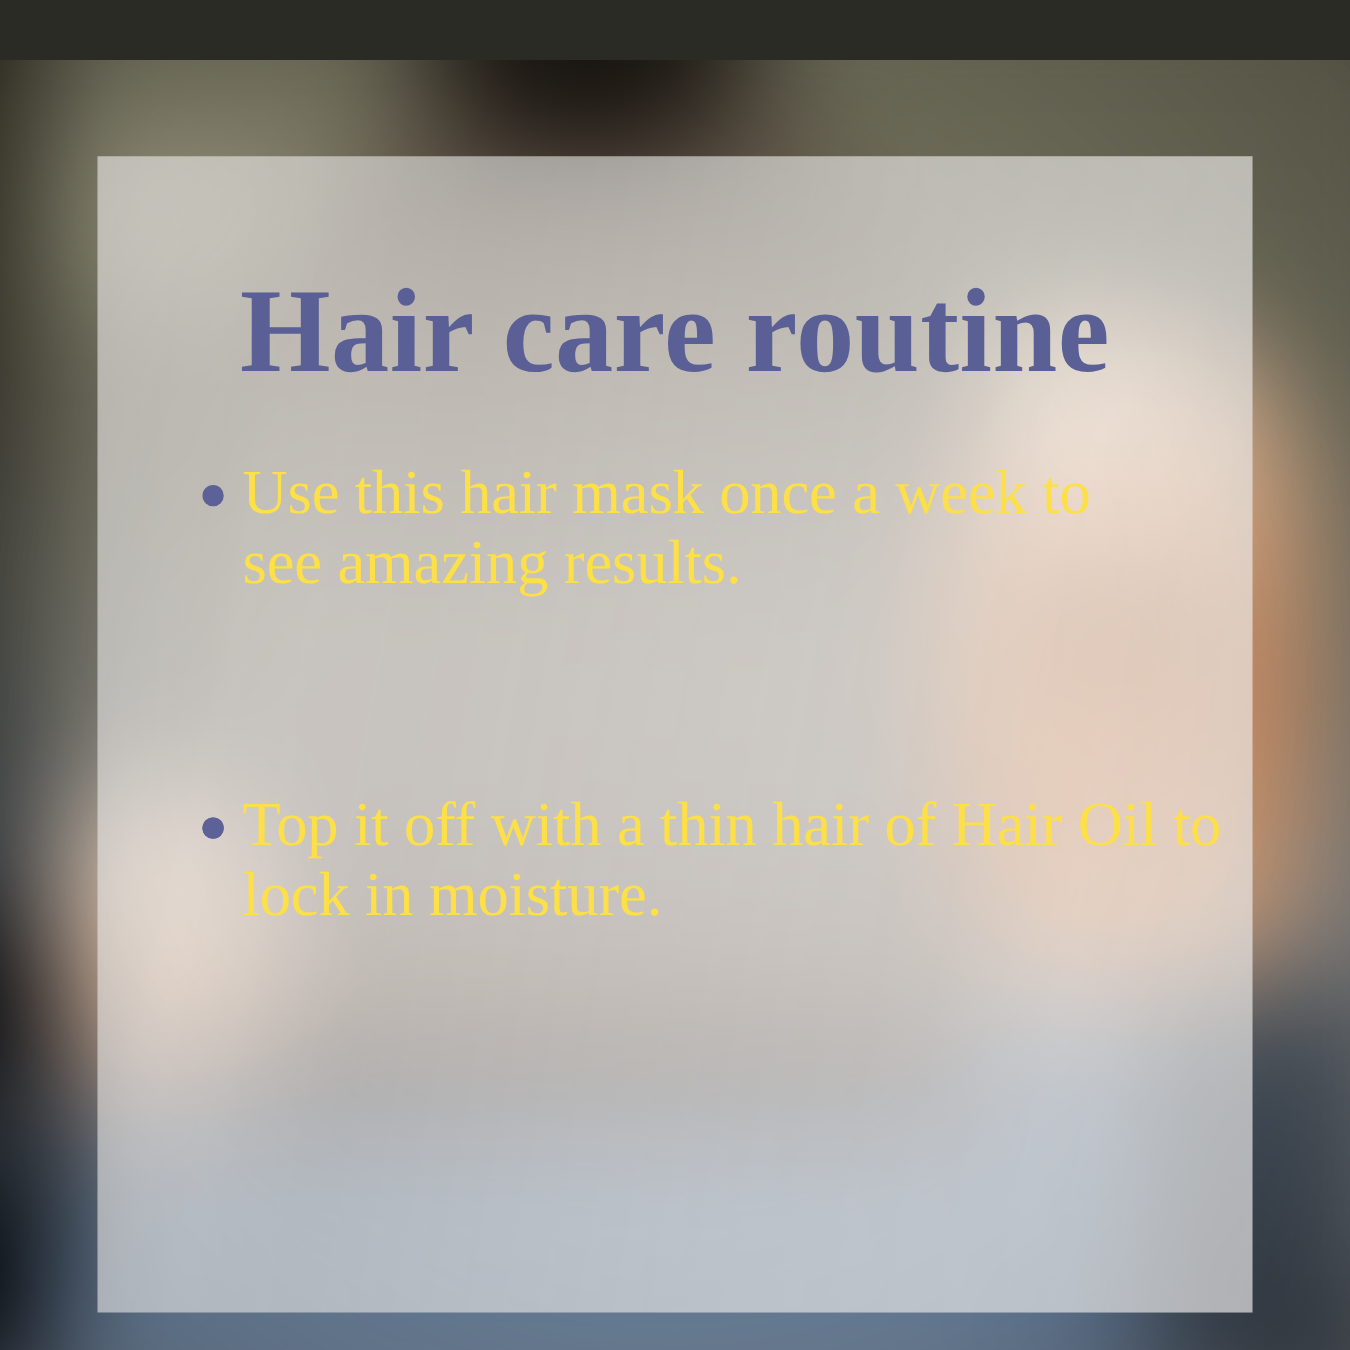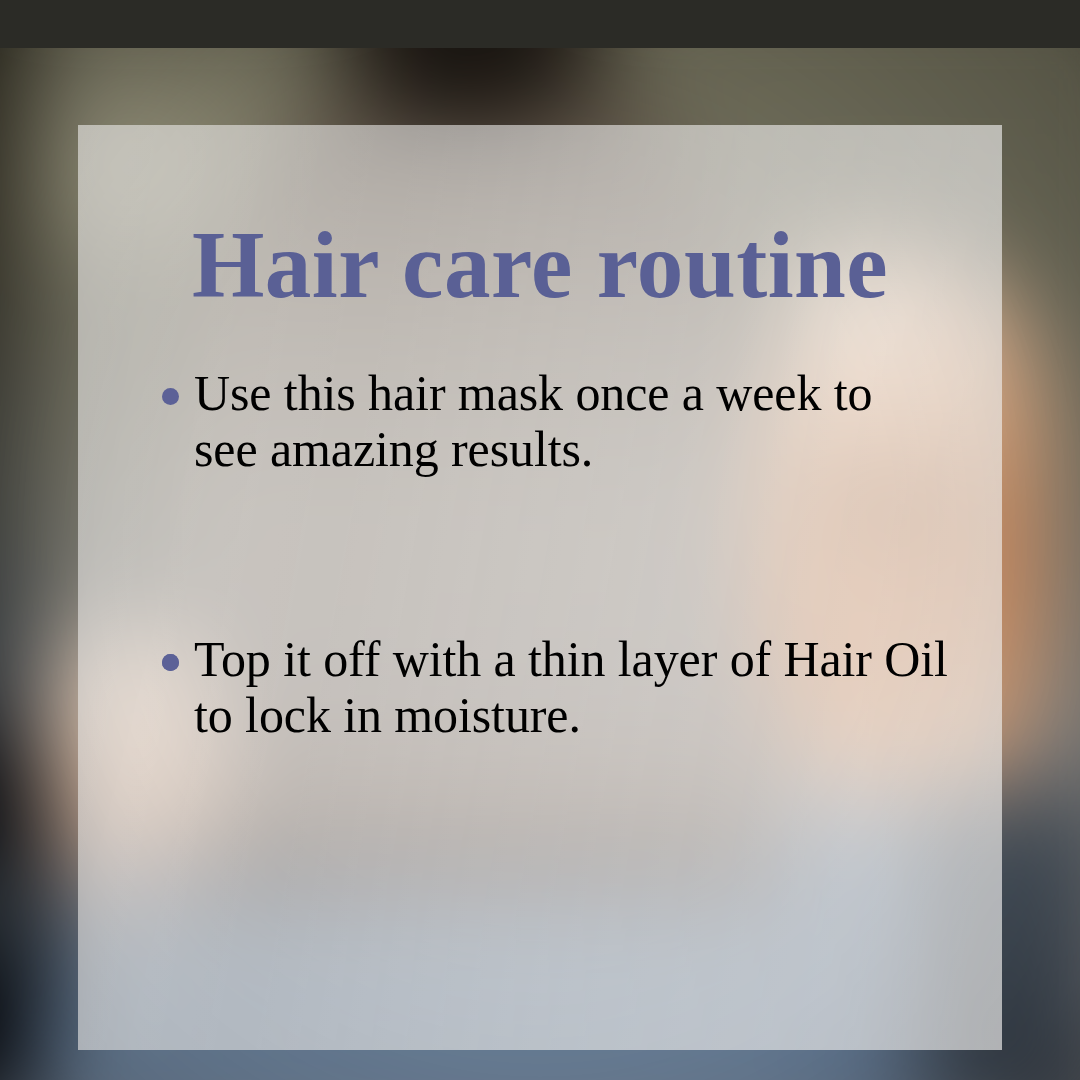--- a/index.html
+++ b/index.html
@@ -238,21 +238,21 @@
     top: 240px;
     width: 800px;
   }
   .bullet-item {
     position: relative;
     padding-left: 32px;
     margin-bottom: 154px;
     font-family: "Liberation Serif", "DejaVu Serif", serif;
     font-size: 50px;
     line-height: 1.12;
-    color: #000000;
+    color: #fde047;
     letter-spacing: -0.1px;
   }
   .bullet-item:last-child { margin-bottom: 0; }
   .bullet-dot {
     position: absolute;
     left: 0;
     top: 23px;
     width: 17px;
     height: 17px;
     border-radius: 50%;
@@ -303,19 +303,19 @@
         <span class="bullet-dot"></span>
         <span class="bullet-text b1">Use this hair mask once a week to see amazing results.</span>
       </div>
 
       <div class="bullet-item">
         <span class="bullet-dot"></span>
       </div>
 
       <div class="bullet-item">
         <span class="bullet-dot"></span>
-        <span class="bullet-text b3">Top it off with a thin layer of Hair Oil to lock in moisture.</span>
+        <span class="bullet-text b3">Top it off with a thin hair of Hair Oil to lock in moisture.</span>
       </div>
 
     </div>
   </div>
 
 </div>
 
 </body></html>

